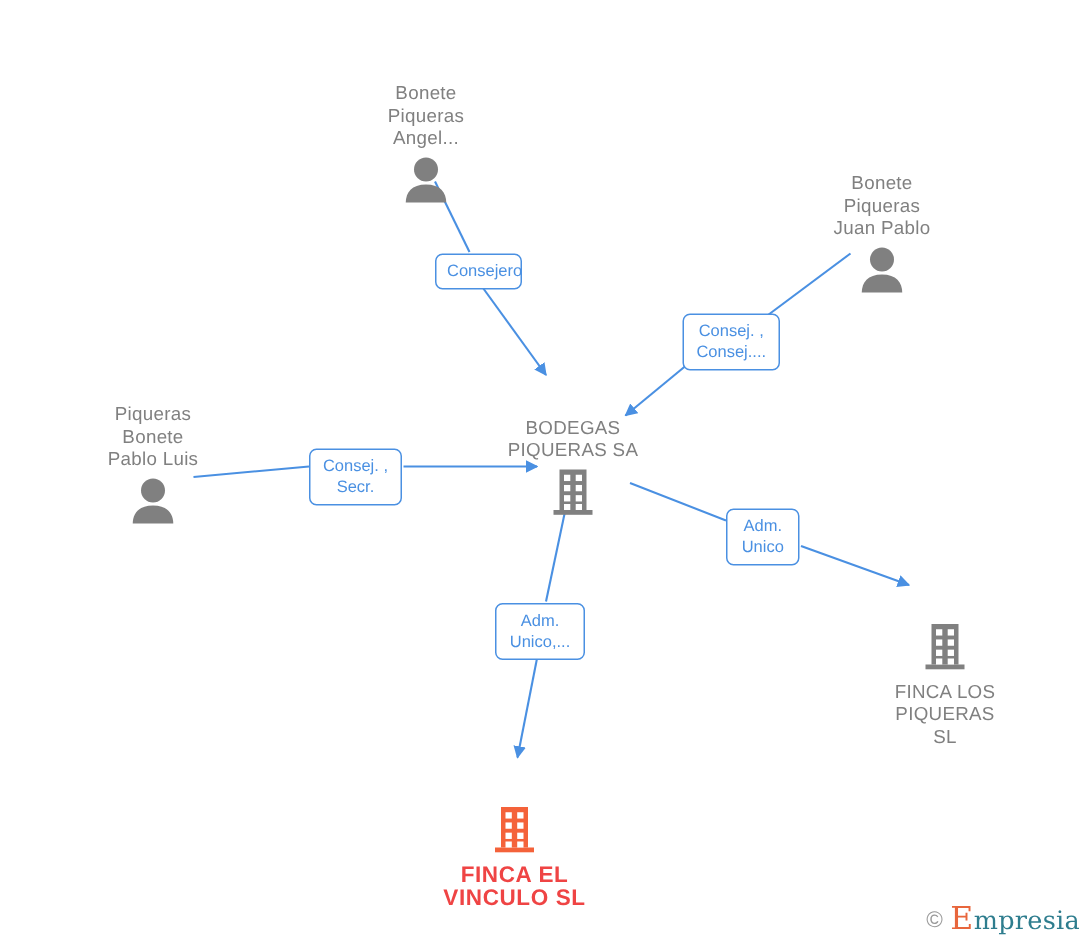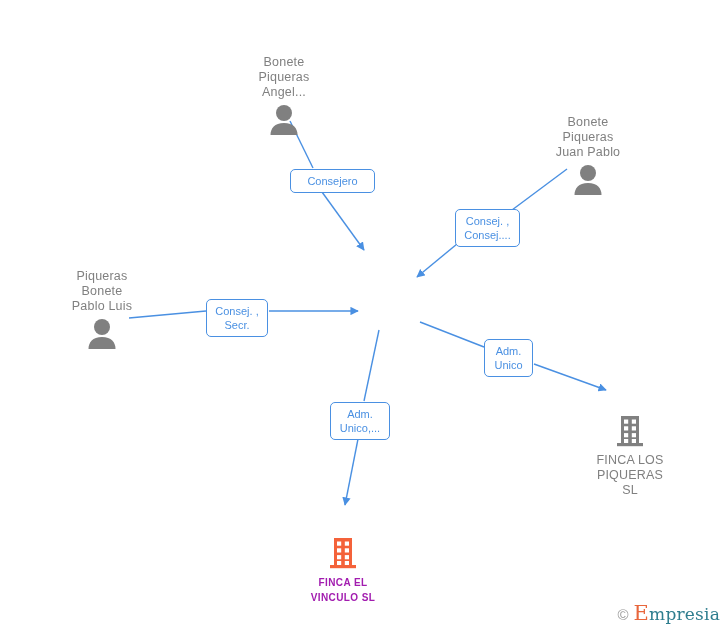--- a/index.html
+++ b/index.html
@@ -39,23 +39,23 @@
   .node-person .node-label,
   .node-company-grey .node-label {
     color: #808080;
   }
   .node-label {
     font-size: 12.5px;
     letter-spacing: .2px;
     white-space: pre-line;
   }
   .node-company-orange .node-label {
-    color: #a21caf;
+    color: #ef4444;
     font-weight: bold;
-    font-size: 10px;
+    font-size: 15px;
     letter-spacing: .4px;
   }
   .node-icon {
     display: block;
     margin: 0 auto;
   }
   .label-above .node-label { margin-bottom: 4px; }
   .label-below .node-label { margin-top: 4px; }
 
   
@@ -122,21 +122,21 @@
     <line x1="129" y1="318" x2="206" y2="311" stroke="#4a90e2" stroke-width="1.4"></line>
     <line x1="269" y1="311" x2="358" y2="311" stroke="#4a90e2" stroke-width="1.4" marker-end="url(#arrowblue)"></line>
 
     <line x1="420" y1="322" x2="484" y2="347" stroke="#4a90e2" stroke-width="1.4"></line>
     <line x1="534" y1="364" x2="606" y2="390" stroke="#4a90e2" stroke-width="1.4" marker-end="url(#arrowblue)"></line>
 
     <line x1="379" y1="330" x2="364" y2="401" stroke="#4a90e2" stroke-width="1.4"></line>
     <line x1="358" y1="439" x2="345" y2="505" stroke="#4a90e2" stroke-width="1.4" marker-end="url(#arrowblue)"></line>
   </svg>
 
-  <div class="edge-label" style="left:290px; top:169px; width:85px;">Consejero</div>
+  <div class="edge-label" style="left:290px; top:169px; width:58px;">Consejero</div>
 
   <div class="edge-label" style="left:455px; top:209px; width:65px;">Consej. ,
 Consej....</div>
 
   <div class="edge-label" style="left:206px; top:299px; width:62px;">Consej. ,
 Secr.</div>
 
   <div class="edge-label" style="left:484px; top:339px; width:49px;">Adm.
 Unico</div>
 
@@ -172,36 +172,54 @@
 Bonete
 Pablo Luis</div>
     <span class="node-icon">
       <svg width="30" height="32" viewBox="0 0 30 32" xmlns="http://www.w3.org/2000/svg">
         <circle cx="15" cy="9" r="8" fill="#808080"></circle>
         <path d="M15 19 C5.5 19 1.5 24.5 1.5 31 L28.5 31 C28.5 24.5 24.5 19 15 19 Z" fill="#808080"></path>
       </svg>
     </span>
   </div>
 
-
-  <div class="node node-company-grey label-below" style="left:630px; top:392px;">
+  <div class="node node-company-grey label-above" style="left:382px; top:255px;">
+    <div class="node-label">BODEGAS
+PIQUERAS SA</div>
     <span class="node-icon">
       <svg width="28" height="32" viewBox="0 0 28 32" xmlns="http://www.w3.org/2000/svg">
         <rect x="5" y="1" width="18" height="27" fill="#808080"></rect>
         <rect x="1" y="28" width="26" height="3.2" fill="#808080"></rect>
         <rect x="8" y="4.5" width="4.2" height="4.2" fill="#ffffff"></rect>
         <rect x="15.8" y="4.5" width="4.2" height="4.2" fill="#ffffff"></rect>
         <rect x="8" y="11.3" width="4.2" height="4.2" fill="#ffffff"></rect>
         <rect x="15.8" y="11.3" width="4.2" height="4.2" fill="#ffffff"></rect>
         <rect x="8" y="18.1" width="4.2" height="4.2" fill="#ffffff"></rect>
         <rect x="15.8" y="18.1" width="4.2" height="4.2" fill="#ffffff"></rect>
         <rect x="8" y="24" width="4.2" height="4" fill="#ffffff"></rect>
         <rect x="15.8" y="24" width="4.2" height="4" fill="#ffffff"></rect>
       </svg>
     </span>
+  </div>
+
+  <div class="node node-company-grey label-below" style="left:630px; top:392px;">
+    <span class="node-icon">
+      <svg width="28" height="32" viewBox="0 0 28 32" xmlns="http://www.w3.org/2000/svg">
+        <rect x="5" y="1" width="18" height="27" fill="#808080"></rect>
+        <rect x="1" y="28" width="26" height="3.2" fill="#808080"></rect>
+        <rect x="8" y="4.5" width="4.2" height="4.2" fill="#ffffff"></rect>
+        <rect x="15.8" y="4.5" width="4.2" height="4.2" fill="#ffffff"></rect>
+        <rect x="8" y="11.3" width="4.2" height="4.2" fill="#ffffff"></rect>
+        <rect x="15.8" y="11.3" width="4.2" height="4.2" fill="#ffffff"></rect>
+        <rect x="8" y="18.1" width="4.2" height="4.2" fill="#ffffff"></rect>
+        <rect x="15.8" y="18.1" width="4.2" height="4.2" fill="#ffffff"></rect>
+        <rect x="8" y="24" width="4.2" height="4" fill="#ffffff"></rect>
+        <rect x="15.8" y="24" width="4.2" height="4" fill="#ffffff"></rect>
+      </svg>
+    </span>
     <div class="node-label">FINCA LOS
 PIQUERAS
 SL</div>
   </div>
 
   <div class="node node-company-orange label-below" style="left:343px; top:514px;">
     <span class="node-icon">
       <svg width="28" height="32" viewBox="0 0 28 32" xmlns="http://www.w3.org/2000/svg">
         <rect x="5" y="1" width="18" height="27" fill="#f4623a"></rect>
         <rect x="1" y="28" width="26" height="3.2" fill="#f4623a"></rect>

